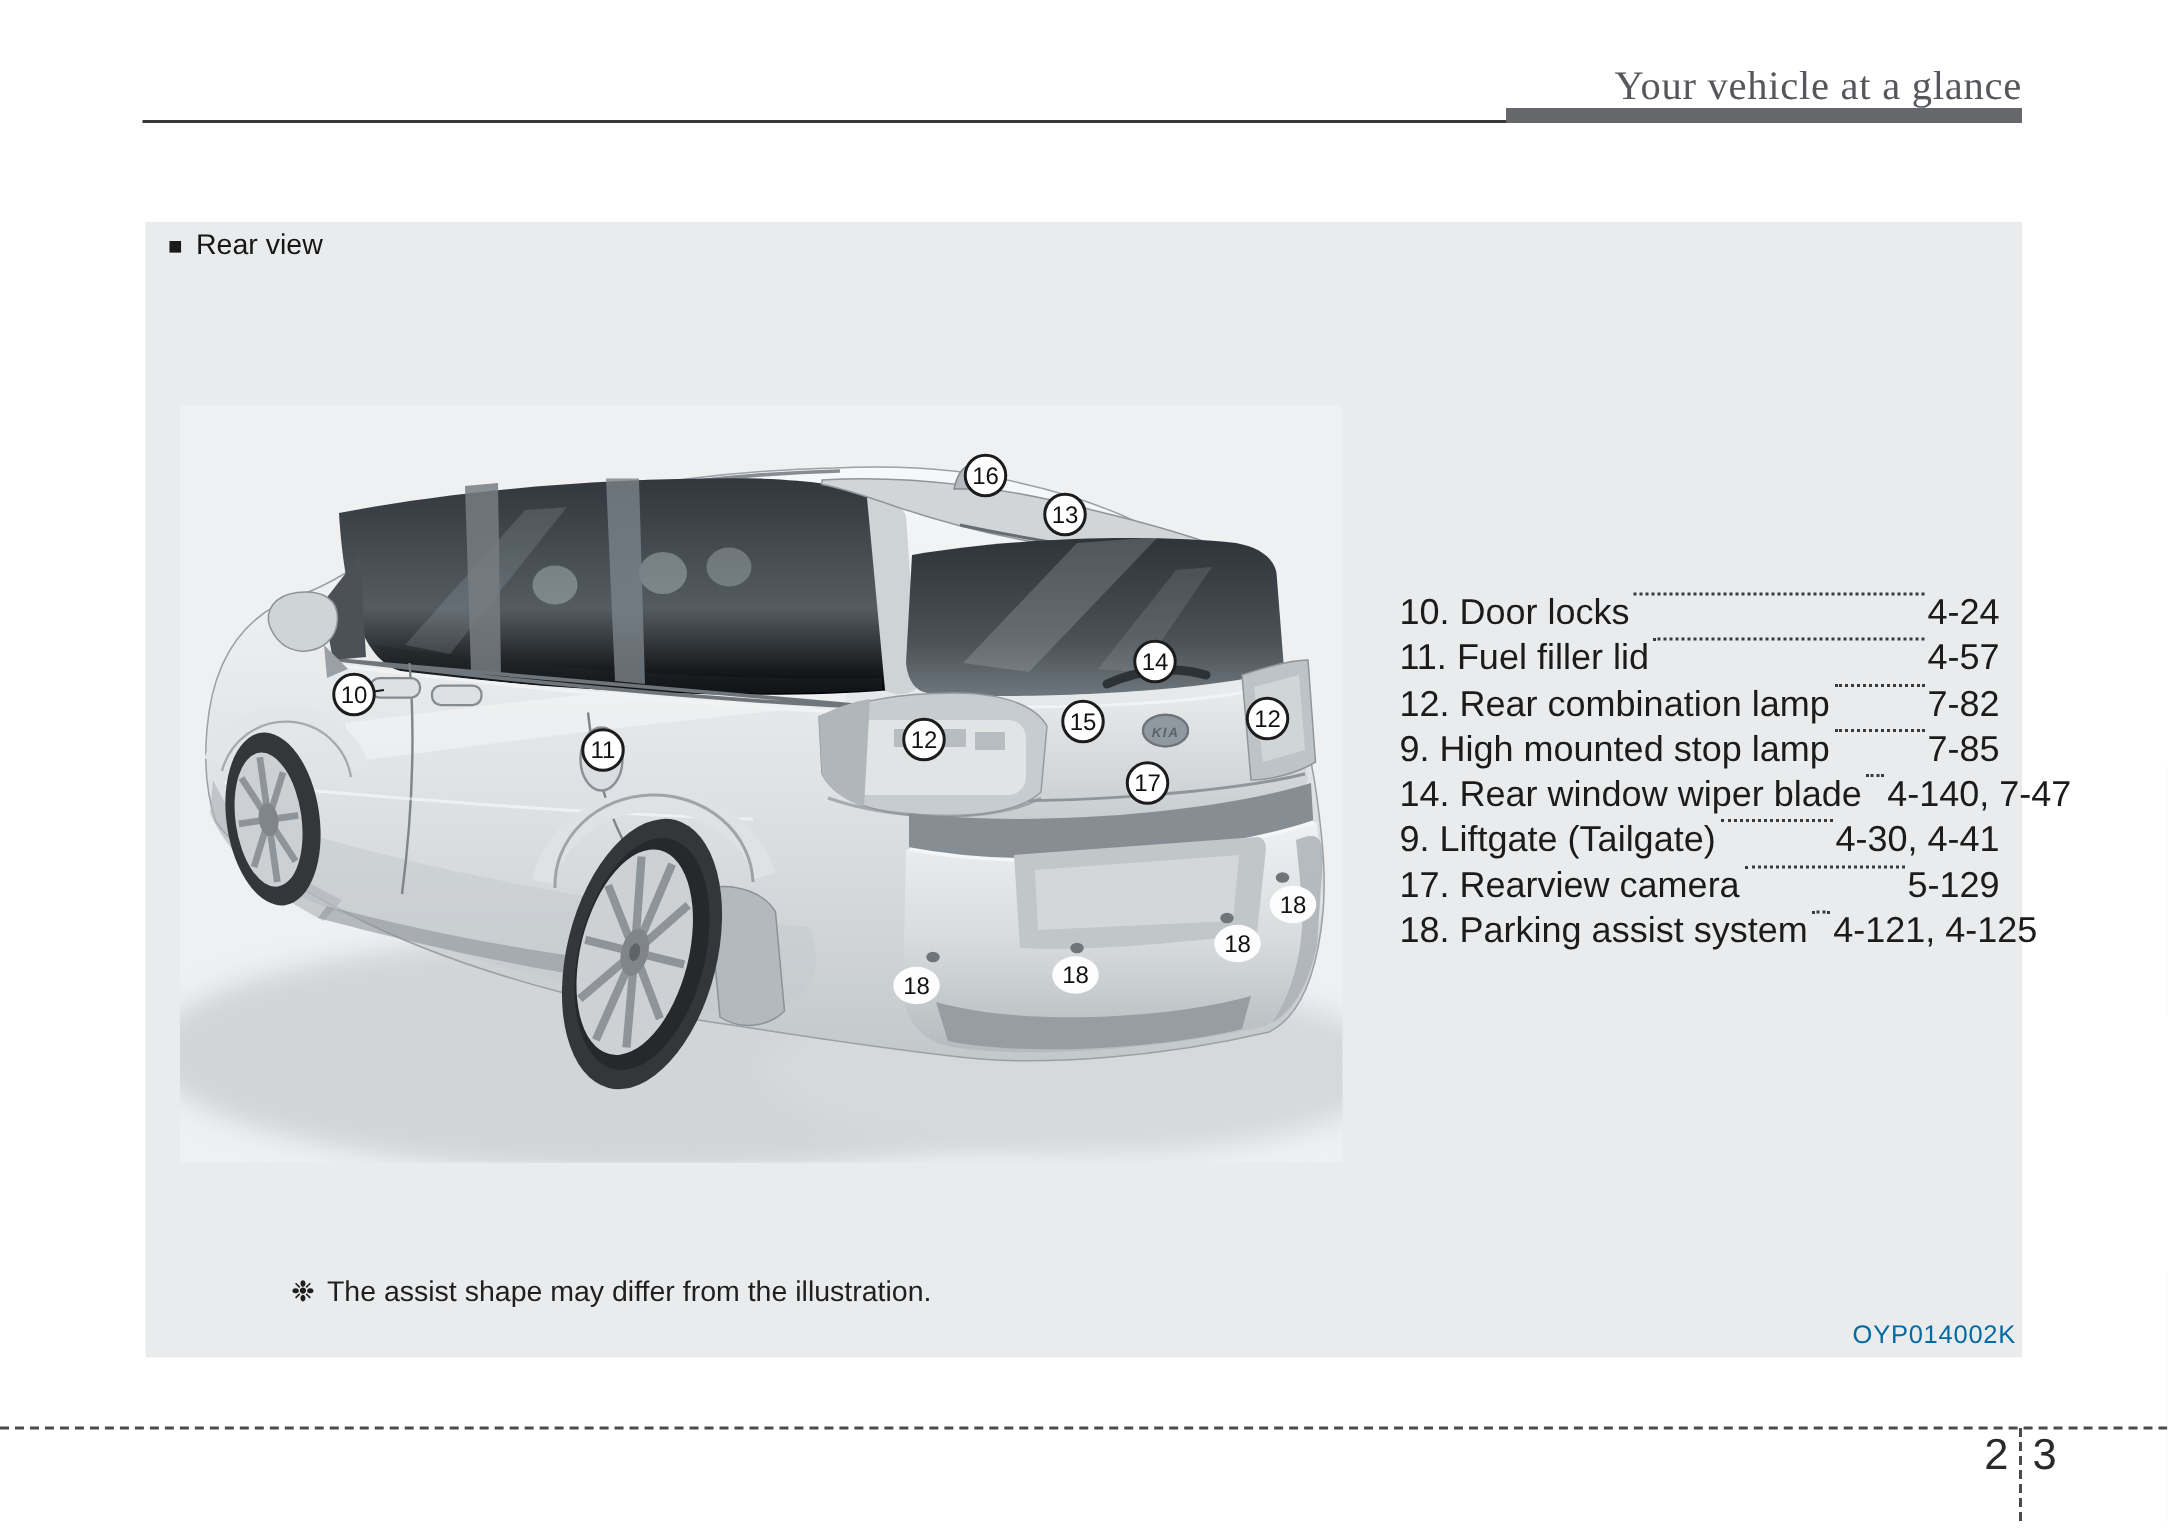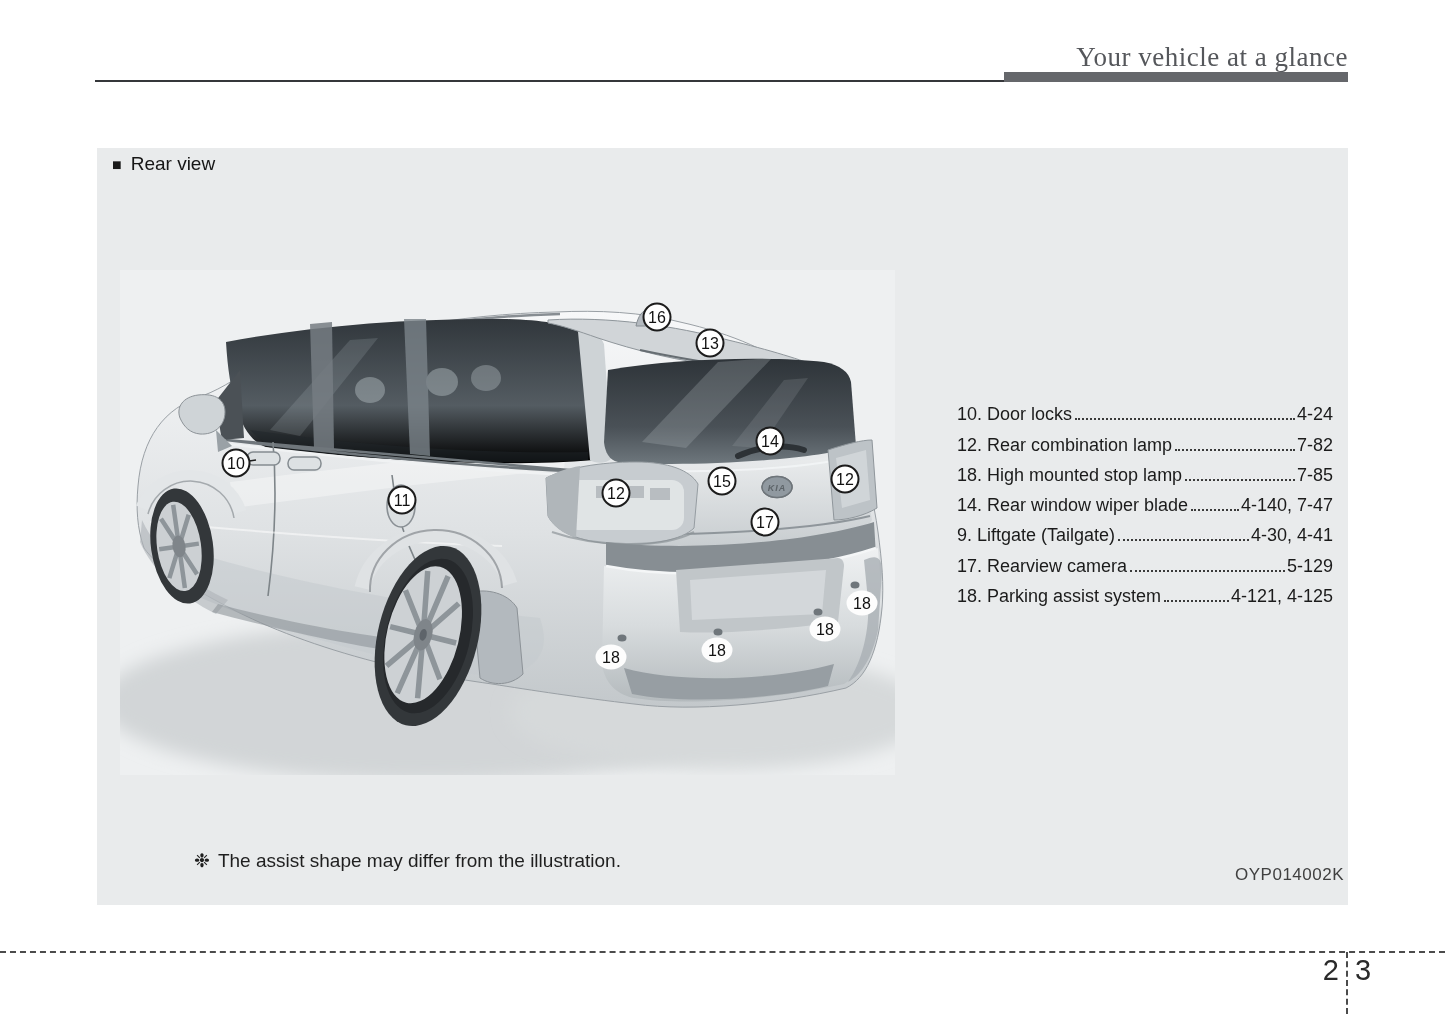--- a/index.html
+++ b/index.html
@@ -25,31 +25,31 @@
   .section-label {
     position:absolute; left:15px; top:5px; display:flex; align-items:center; gap:9px;
     color:#161616; font-size:19px;
   }
   .section-label .marker { font-size:16px; color:#1a1a1a; line-height:1; transform:translateY(1px); }
 
   .figure { position:absolute; left:23px; top:122px; width:775px; height:505px; }
 
   
   .parts-list { position:absolute; left:836px; top:247px; width:400px; }
-  .parts-row  { display:flex; align-items:flex-end; height:30.3px; font-size:18px; color:#1b1b1b;margin-left:24px; }
+  .parts-row  { display:flex; align-items:flex-start; height:30.3px; font-size:24px; color:#1b1b1b; }
   .parts-label, .parts-pages { white-space:nowrap; }
   .parts-leader { flex:1; min-width:12px; border-bottom:2.5px dotted #3a3a3a; margin:0 2px 5px 3px; }
 
   
   .footnote {
     position:absolute; left:97px; top:701px; font-size:19px; color:#1f1f1f;
   }
   .footnote .fn-symbol { margin-right:8px; }
   .figure-code {
-    position:absolute; right:4px; bottom:20px; font-size:17px; color:#404040; letter-spacing:0.5px;
+    position:absolute; right:4px; bottom:5px; font-size:17px; color:#0369a1; letter-spacing:0.5px;
   }
 
   
   .dash-h { position:absolute; left:0; top:951px; width:1445px; height:0; border-top:2px dashed #4b4b4b; }
   .dash-v { position:absolute; left:1346px; top:952px; height:62px; width:0; border-left:2px dashed #4b4b4b; }
   .page-num-left  { position:absolute; top:954px; right:106px; font-size:29px; color:#2a2a2a; }
   .page-num-right { position:absolute; top:954px; left:1355px; font-size:29px; color:#2a2a2a; }
 
   
   .callout-text { font-family:"Liberation Sans", sans-serif; font-size:16px; fill:#121212; }
@@ -286,26 +286,31 @@
       </g>
     </svg>
 
     <div class="parts-list">
       <div class="parts-row">
         <span class="parts-label">10. Door locks</span>
         <span class="parts-leader"></span>
         <span class="parts-pages">4-24</span>
       </div>
       <div class="parts-row">
+        <span class="parts-label">11. Fuel filler lid</span>
+        <span class="parts-leader"></span>
+        <span class="parts-pages">4-57</span>
+      </div>
+      <div class="parts-row">
         <span class="parts-label">12. Rear combination lamp</span>
         <span class="parts-leader"></span>
         <span class="parts-pages">7-82</span>
       </div>
       <div class="parts-row">
-        <span class="parts-label">18. High mounted stop lamp</span>
+        <span class="parts-label">9. High mounted stop lamp</span>
         <span class="parts-leader"></span>
         <span class="parts-pages">7-85</span>
       </div>
       <div class="parts-row">
         <span class="parts-label">14. Rear window wiper blade</span>
         <span class="parts-leader"></span>
         <span class="parts-pages">4-140, 7-47</span>
       </div>
       <div class="parts-row">
         <span class="parts-label">9. Liftgate (Tailgate)</span>

